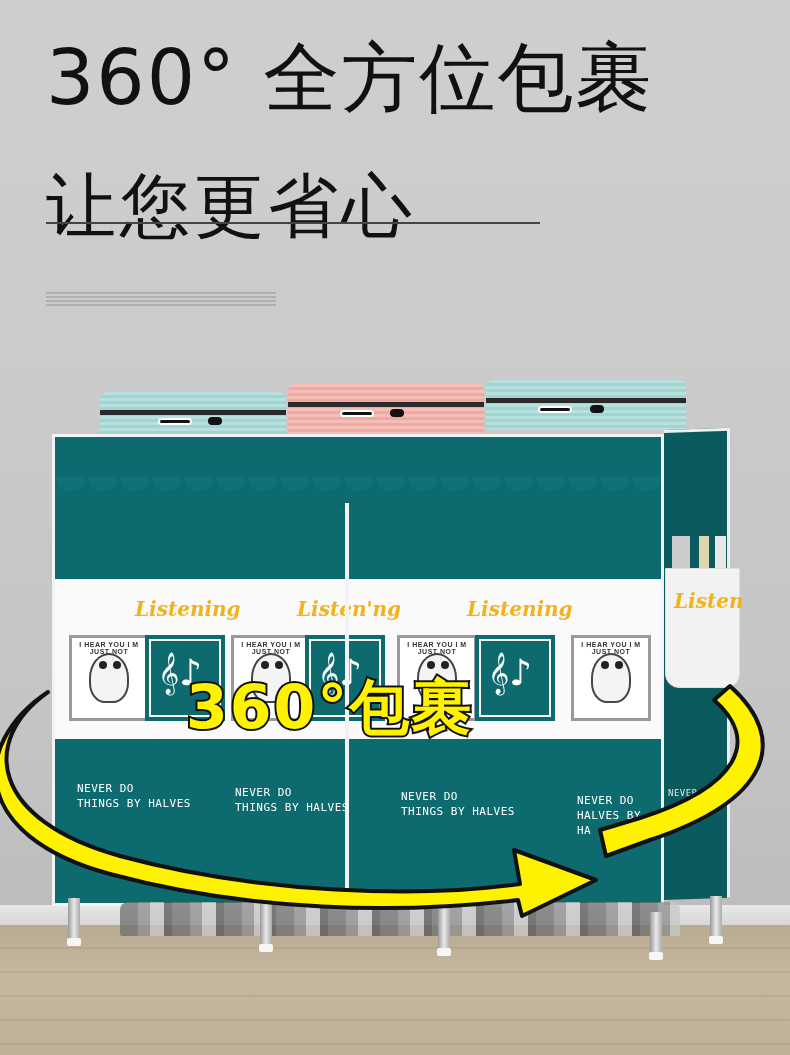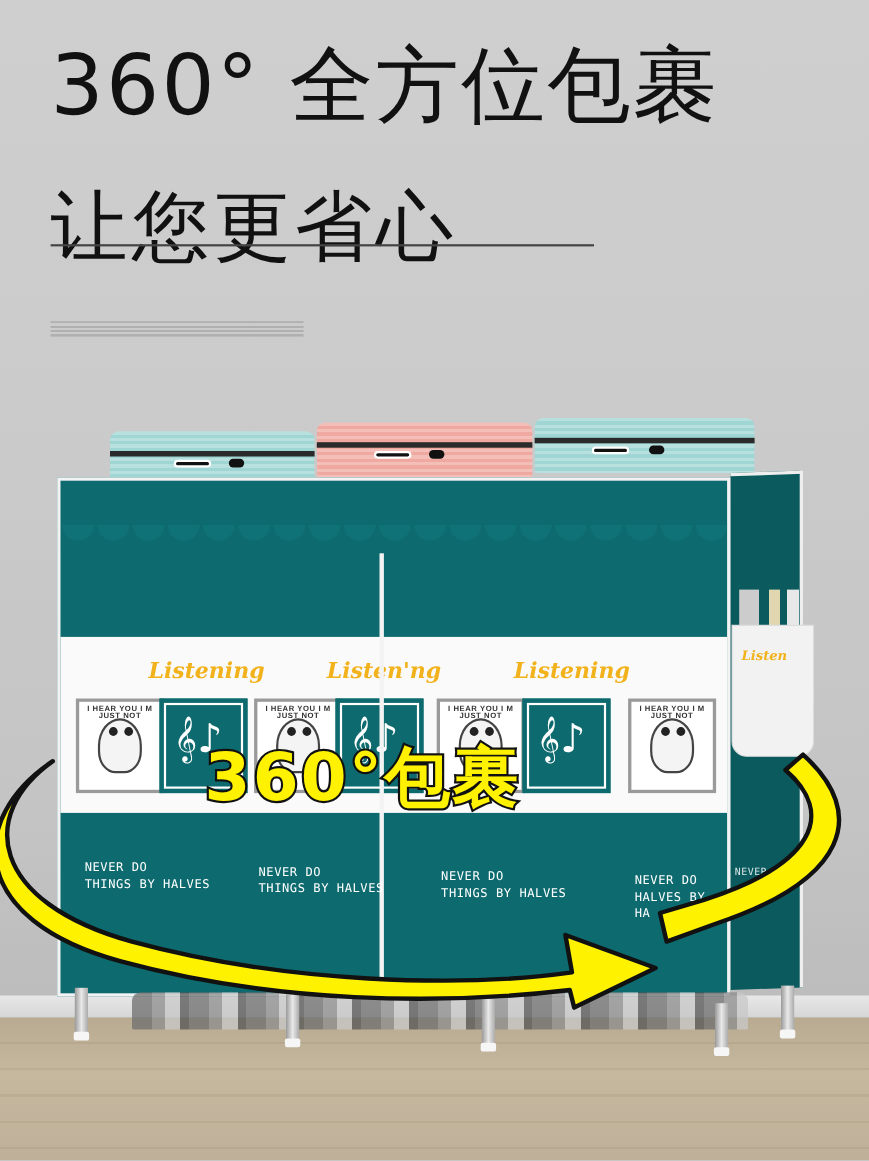--- a/index.html
+++ b/index.html
@@ -90,21 +90,21 @@
   </div>
   <div class="case case-3">
     <div class="band"></div>
       <div class="handle" style="left:52px"></div>
       <div class="lock" style="left:104px"></div>
   </div>
 
   <div class="cabinet-side"></div>
   <div class="pocket-items"></div>
   <div class="pocket">
-    <span class="script" style="top:20px;left:8px;font-size:12px;">Listen</span>
+    <span class="script" style="top:20px;left:8px;font-size:20px;">Listen</span>
   </div>
 
   <div class="cabinet">
     <div class="scallop"></div>
     <div class="band-white"></div>
 
     <span class="script" style="left:80px">Listening</span>
     <span class="script" style="left:242px">Listen'ng</span>
     <span class="script" style="left:412px">Listening</span>
 

